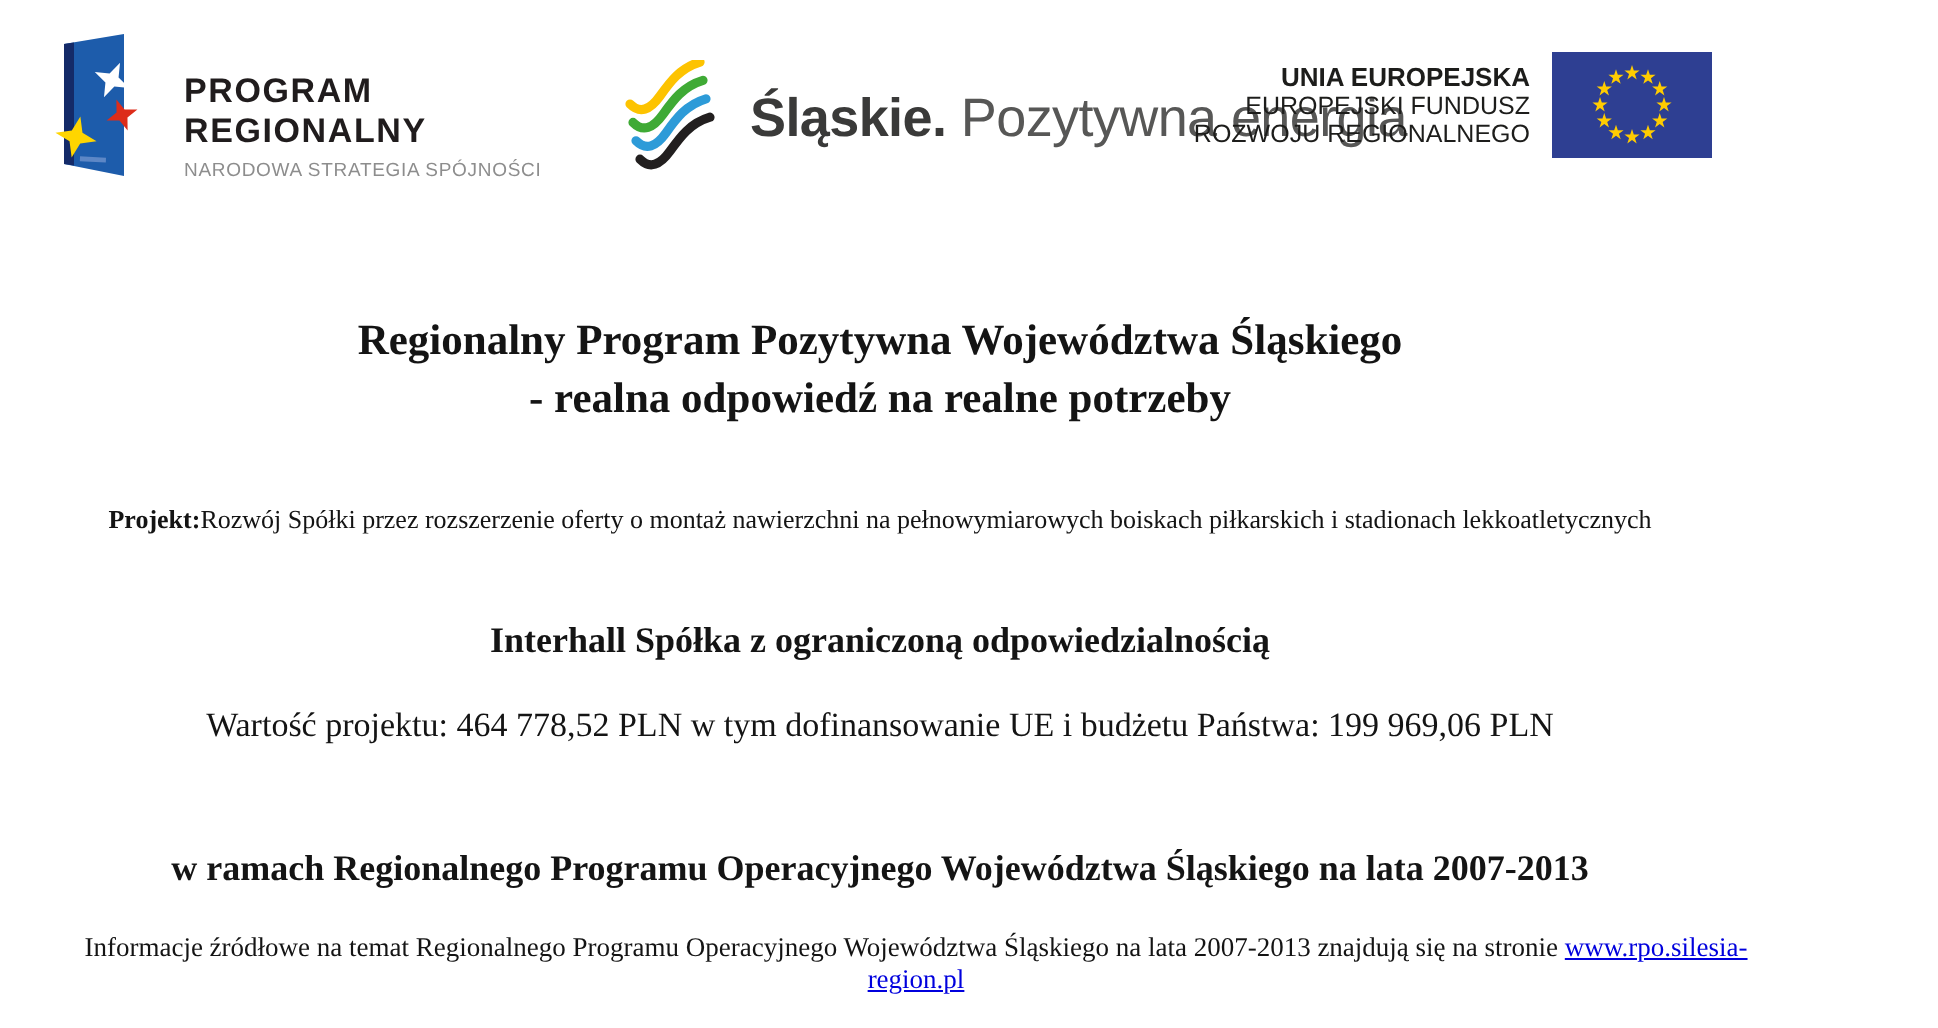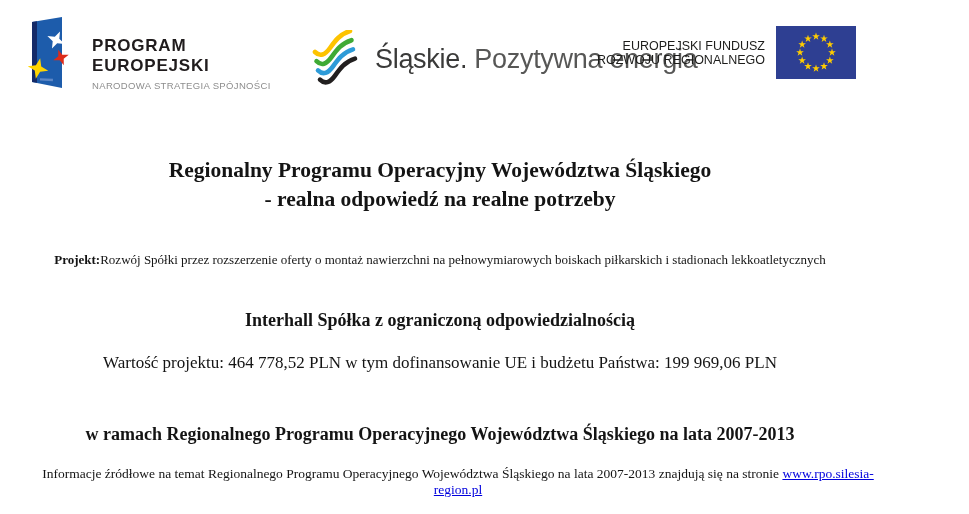--- a/index.html
+++ b/index.html
@@ -10,21 +10,21 @@
   .sans { font-family:"Liberation Sans","DejaVu Sans",sans-serif; }
 
   
   .logo-left { position:absolute; left:26px; top:12px; display:flex; align-items:flex-start; gap:20px; }
   .pr-text { margin-top:24px; }
   .pr-line { font-size:17px; font-weight:bold; letter-spacing:0.8px; color:#201c1d; line-height:20px; white-space:nowrap; }
   .pr-sub { margin-top:4px; font-size:9.5px; color:#8d8d8d; letter-spacing:0.35px; white-space:nowrap; }
 
   .logo-center { position:absolute; left:312px; top:30px; display:flex; align-items:center; gap:13px; }
   .sl-text { font-size:27px; color:#575756; white-space:nowrap; letter-spacing:-0.3px; }
-  .sl-brand { font-weight:normal; color:#3a3a39; }
+  .sl-brand { font-weight:bold; color:#3a3a39; }
 
   .logo-right { position:absolute; right:24px; top:26px; display:flex; align-items:center; gap:11px; }
   .eu-text { text-align:right; font-size:12.5px; line-height:14px; color:#1d1d1b; white-space:nowrap; }
   .eu-line1 { font-weight:bold; font-size:13px; }
 
   
   .tblock { position:absolute; left:0; right:0; text-align:center; margin:0; }
   .title     { top:156px; font-size:21.5px; font-weight:bold; line-height:29px; }
   .project   { top:247px; left:8px; right:8px; font-size:13px; line-height:25px; }
   .project b { font-weight:bold; }
@@ -46,37 +46,38 @@
       </defs>
       <polygon points="6,10 36,5 36,76 6,70" fill="#1d5cab"></polygon>
       <polygon points="6,10 11,9.2 11,70.8 6,70" fill="#142a68"></polygon>
       <rect x="14" y="66.5" width="13" height="2.4" transform="rotate(3 20 67)" fill="#5d87c6"></rect>
       <use href="#sparkle" transform="translate(30,28) rotate(25) scale(0.95)" fill="#ffffff"></use>
       <use href="#sparkle" transform="translate(35,45.5) rotate(-20) scale(0.82)" fill="#dd2c1a"></use>
       <use href="#sparkle" transform="translate(12,56.5) rotate(12) scale(1.05)" fill="#ffd500"></use>
     </svg>
     <div class="pr-text">
       <div class="pr-line">PROGRAM</div>
-      <div class="pr-line">EUROPEJSKI</div>
+      <div class="pr-line">REGIONALNY</div>
       <div class="pr-sub">NARODOWA STRATEGIA SPÓJNOŚCI</div>
     </div>
   </div>
 
   <div class="logo-center sans">
     <svg width="50" height="58" viewBox="0 0 50 58" fill="none">
       <path d="M3,22 C8,27 13,25 18,18 C23,11 28,4 38,1" stroke-width="4.6" stroke-linecap="round" fill="none" stroke="#fdc300"></path>
       <path d="M3,22 C8,27 13,25 18,18 C23,11 28,4 38,1" stroke-width="4.6" stroke-linecap="round" fill="none" transform="translate(1.5,9.2)" stroke="#3faa35"></path>
       <path d="M3,22 C8,27 13,25 18,18 C23,11 28,4 38,1" stroke-width="4.6" stroke-linecap="round" fill="none" transform="translate(3,18.4)" stroke="#2d9bd8"></path>
       <path d="M3,22 C8,27 13,25 18,18 C23,11 28,4 38,1" stroke-width="4.6" stroke-linecap="round" fill="none" transform="translate(5,27.6)" stroke="#221f1f"></path>
     </svg>
     <div class="sl-text"><span class="sl-brand">Śląskie.</span> <span>Pozytywna energia</span></div>
   </div>
 
   <div class="logo-right sans">
     <div class="eu-text">
+      <div class="eu-line1">UNIA EUROPEJSKA</div>
       <div>EUROPEJSKI FUNDUSZ</div>
       <div>ROZWOJU REGIONALNEGO</div>
     </div>
     <svg width="80" height="53" viewBox="0 0 80 53">
       <defs>
         <polygon id="eustar" points="0,-4 0.91,-1.25 3.8,-1.24 1.47,0.48 2.35,3.24 0,1.55 -2.35,3.24 -1.47,0.48 -3.8,-1.24 -0.91,-1.25"></polygon>
       </defs>
       <rect x="0" y="0" width="80" height="53" fill="#2e3f92"></rect>
       <g fill="#ffcc00">
         <use href="#eustar" x="56" y="26.5"></use>
@@ -89,21 +90,21 @@
         <use href="#eustar" x="26.14" y="18.5"></use>
         <use href="#eustar" x="32" y="12.64"></use>
         <use href="#eustar" x="40" y="10.5"></use>
         <use href="#eustar" x="48" y="12.64"></use>
         <use href="#eustar" x="53.86" y="18.5"></use>
       </g>
     </svg>
   </div>
 
   <div class="tblock title">
-    <div>Regionalny Programu Operacyjny Województwa Śląskiego</div>
+    <div>Regionalny Program Pozytywna Województwa Śląskiego</div>
     <div>- realna odpowiedź na realne potrzeby</div>
   </div>
 
   <p class="tblock project"><b>Projekt:</b><span>Rozwój Spółki przez rozszerzenie oferty o montaż nawierzchni na pełnowymiarowych boiskach piłkarskich i stadionach lekkoatletycznych</span></p>
 
   <p class="tblock company">Interhall Spółka z ograniczoną odpowiedzialnością</p>
 
   <p class="tblock value">Wartość projektu: 464 778,52 PLN w tym dofinansowanie UE i budżetu Państwa: 199 969,06 PLN</p>
 
   <p class="tblock cofinance">

